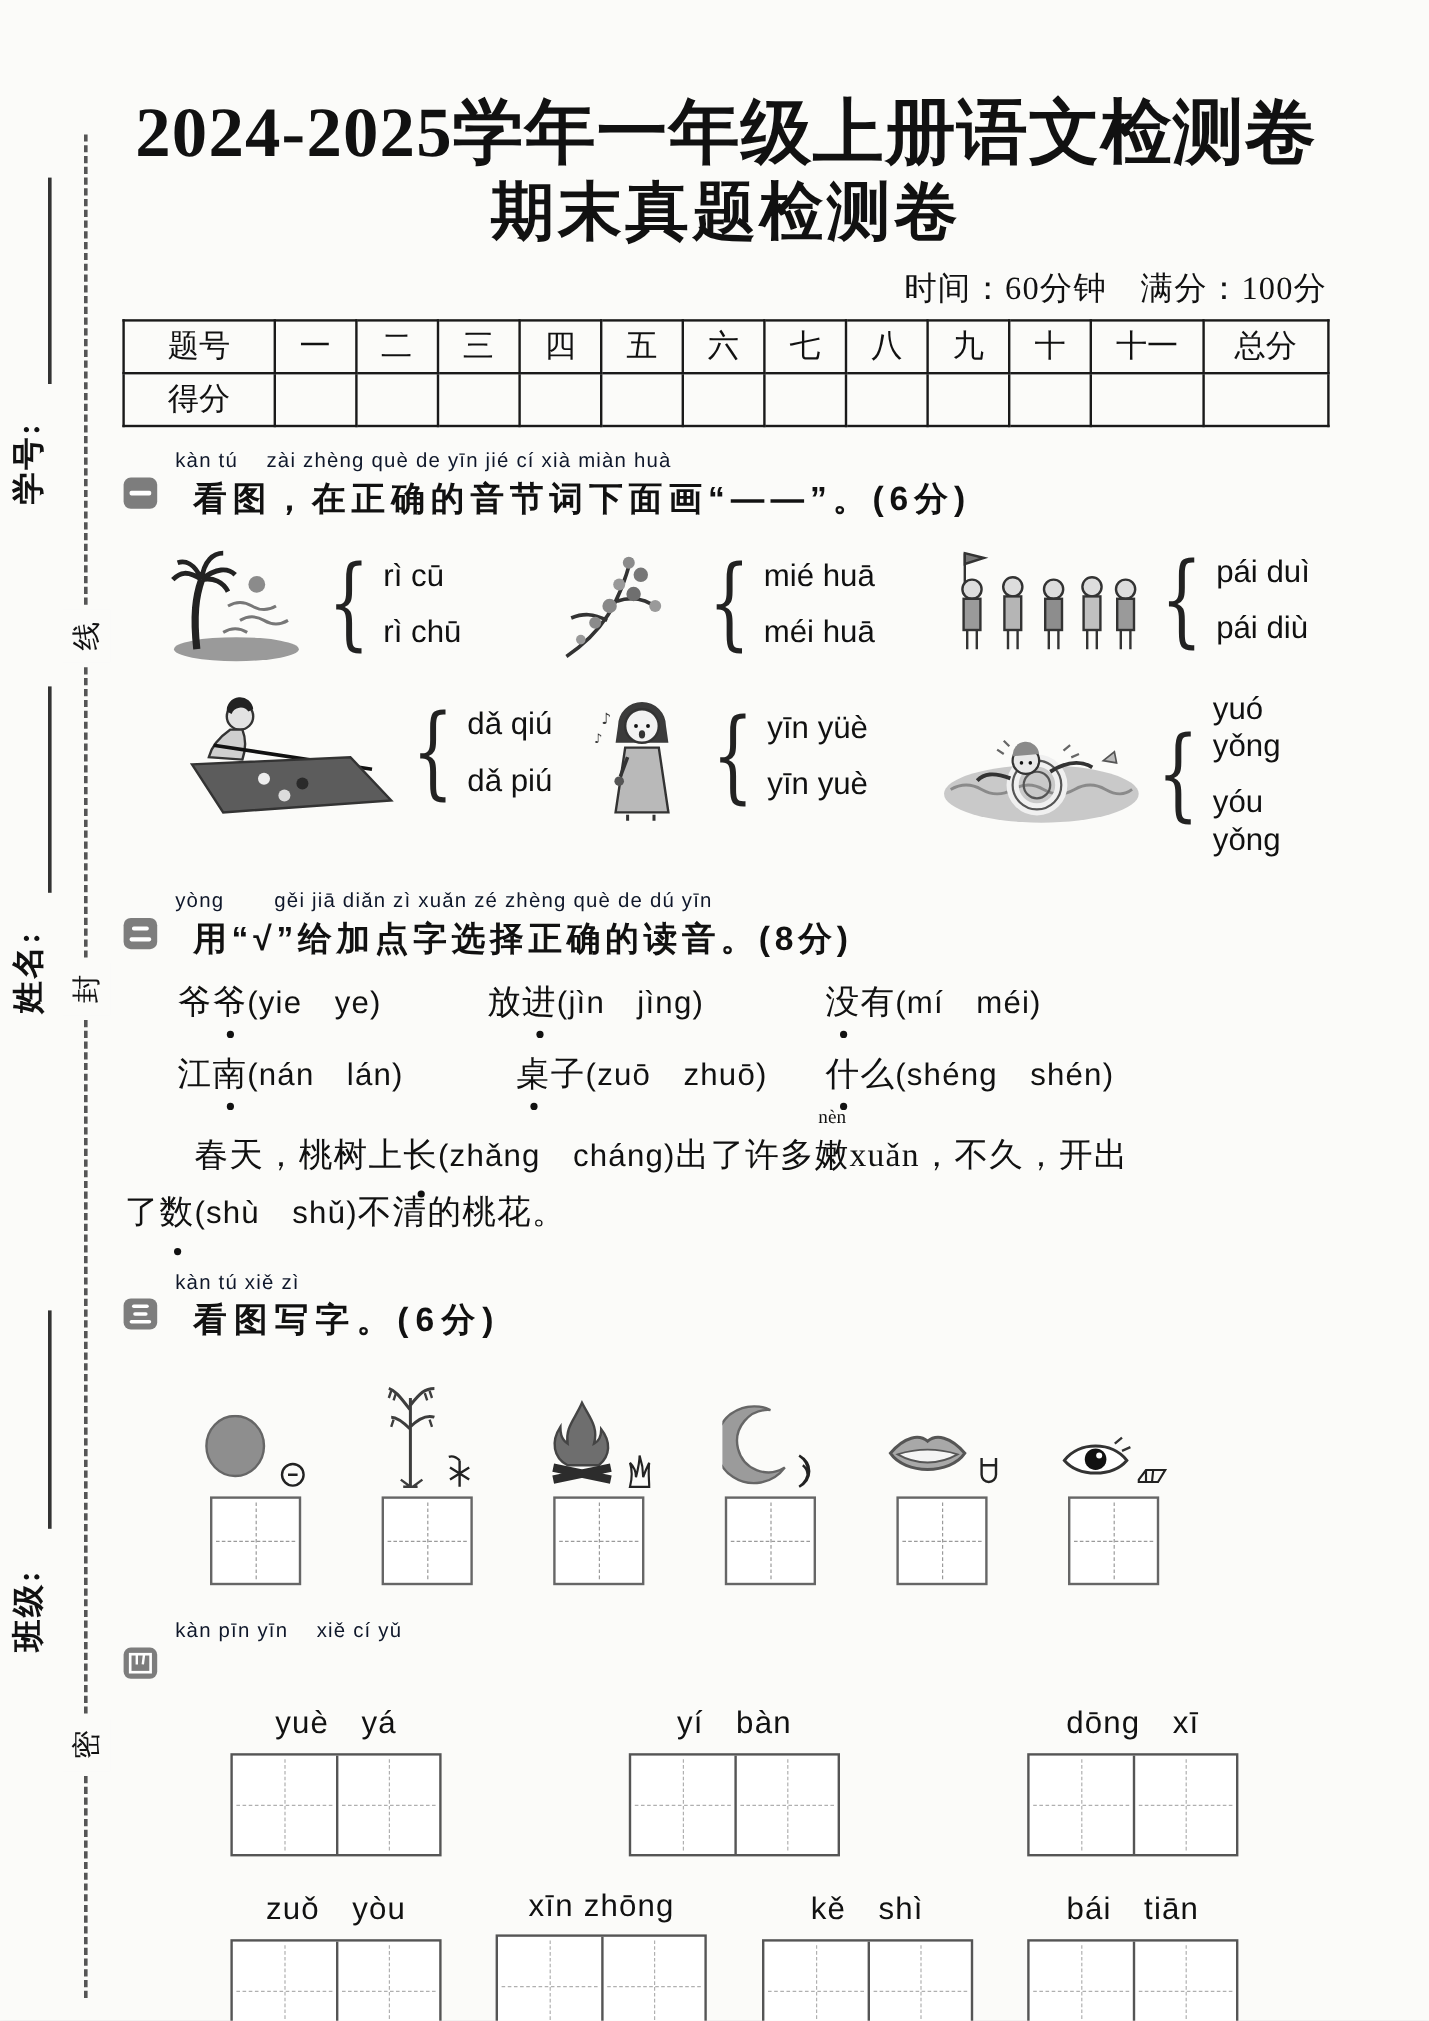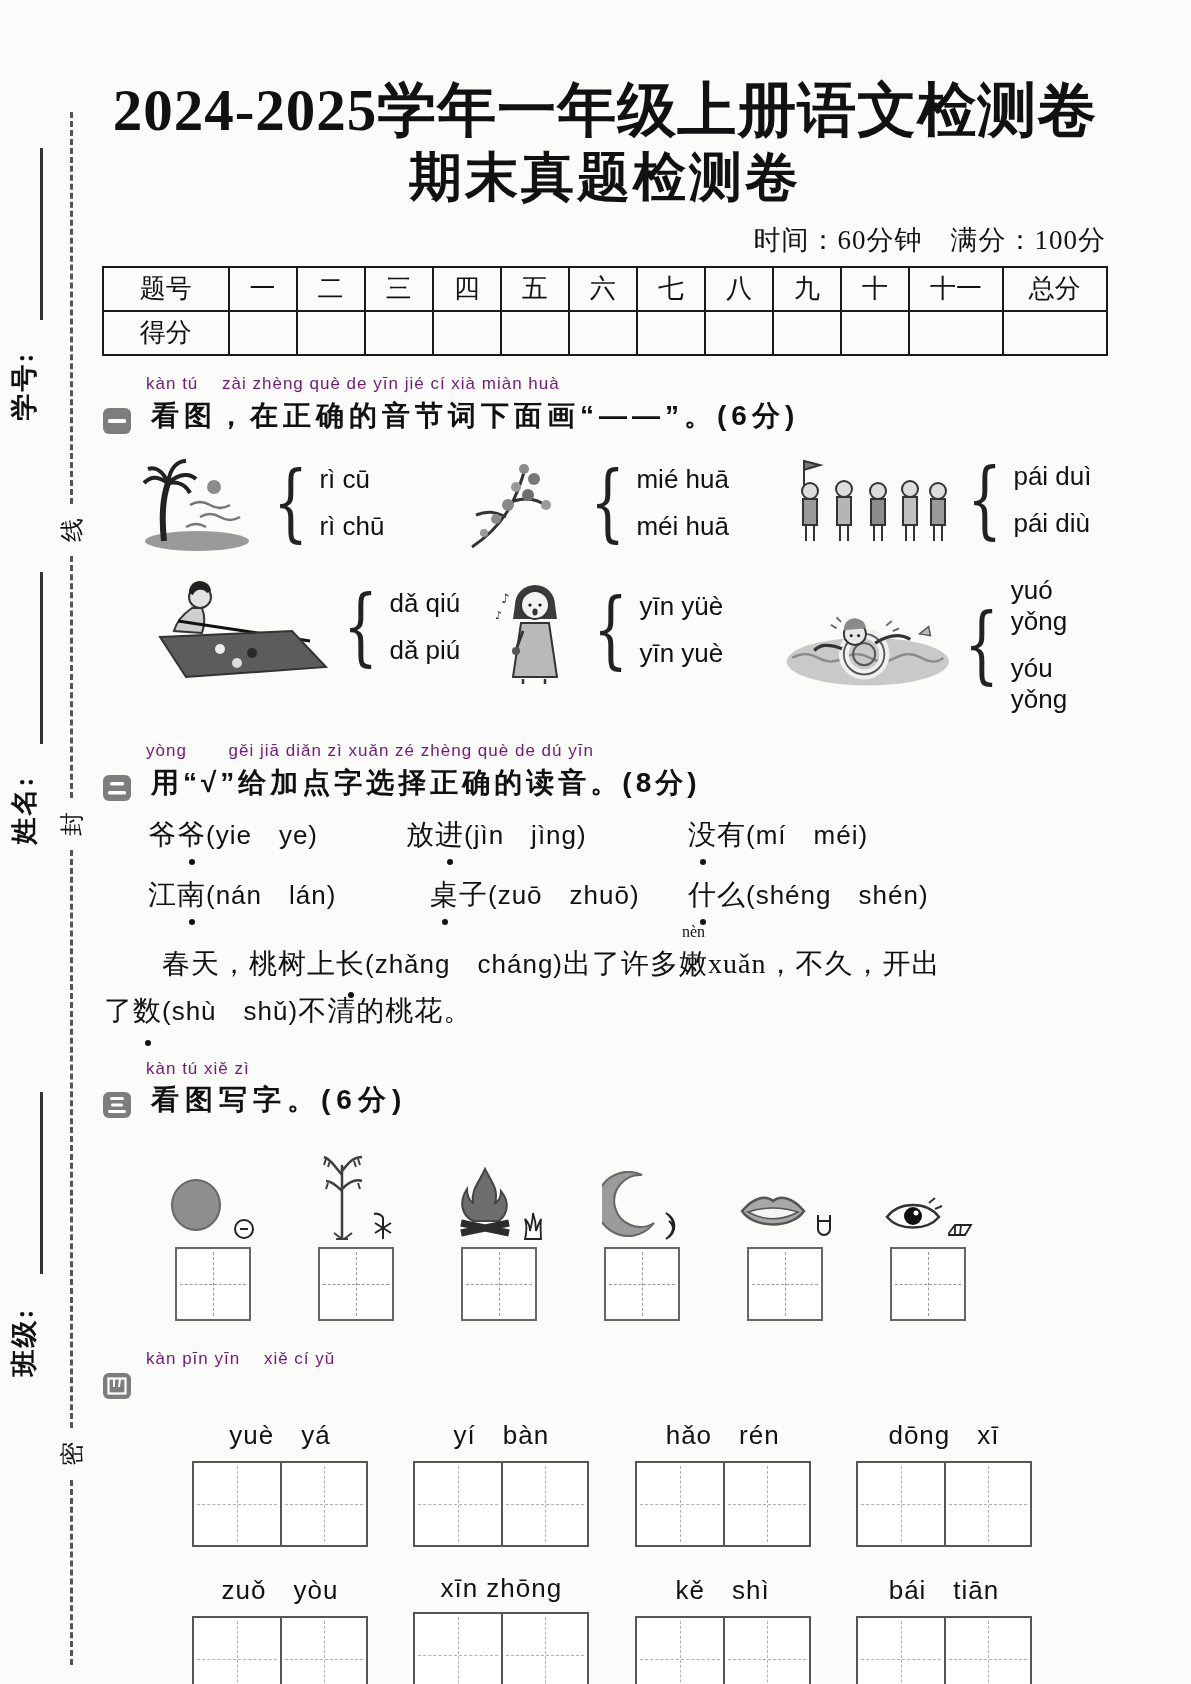--- a/index.html
+++ b/index.html
@@ -17,22 +17,22 @@
   
   .content { position:absolute; left:102px; top:78px; width:1006px; }
   h1.t1 { font-size:59px; font-weight:bold; text-align:center; letter-spacing:1px; line-height:1.1; }
   h2.t2 { font-size:53px; font-weight:bold; text-align:center; letter-spacing:3px; line-height:1.15; margin-top:4px; }
   .info { text-align:right; font-size:27px; margin-top:14px; letter-spacing:1px; padding-right:2px; }
 
   table.score { border-collapse:collapse; width:100%; margin-top:8px; table-layout:fixed; }
   table.score td { border:2.4px solid #1a1a1a; height:44px; text-align:center; font-size:26px; padding:0; }
   td.wide { width:118px; } td.num { width:64px; } td.num2 { width:88px; } td.total { width:98px; }
 
-  .pinyin-line { font-family:"Liberation Sans", sans-serif; font-size:17px; color:#701a75; letter-spacing:1px; margin:16px 0 2px 44px; }
-  .q-head { display:flex; align-items:flex-end; gap:19px; font-size:28px; font-weight:bold; letter-spacing:3px; font-family:"Liberation Sans", sans-serif; }
+  .pinyin-line { font-family:"Liberation Sans", sans-serif; font-size:17px; color:#0f172a; letter-spacing:1px; margin:16px 0 2px 44px; }
+  .q-head { display:flex; align-items:flex-start; gap:29px; font-size:28px; font-weight:bold; letter-spacing:3px; font-family:"Liberation Sans", sans-serif; }
   .q-badge { flex:0 0 auto; display:inline-flex; }
 
   
   .pic-row { display:flex; align-items:flex-start; margin:18px 0 0 40px; }
   .pic-group { display:flex; align-items:center; }
   .brace { font-family:"DejaVu Serif", serif; font-size:84px; font-weight:100; color:#222; line-height:.95; transform:scaleX(.65); margin:0 2px; }
   .opts { display:flex; flex-direction:column; gap:16px; font-family:"Liberation Sans", sans-serif; font-size:26px; color:#111; }
 
   
   .q2-row { display:flex; margin:14px 0 0 46px; font-size:28px; letter-spacing:1px; }
@@ -421,27 +421,20 @@
           </div>
       </div>
       <div class="q4-group">
         <div class="q4-label">yí　bàn</div>
         <div class="pair">
             <div class="cell"></div>
             <div class="cell"></div>
           </div>
       </div>
       <div class="q4-group">
-        <div class="q4-label">hǎo　rén</div>
-        <div class="pair">
-            <div class="cell"></div>
-            <div class="cell"></div>
-          </div>
-      </div>
-      <div class="q4-group">
         <div class="q4-label">dōng　xī</div>
         <div class="pair">
             <div class="cell"></div>
             <div class="cell"></div>
           </div>
       </div>
     </div>
 
     <div class="q4-row" style="margin-top:26px;">
       <div class="q4-group">

